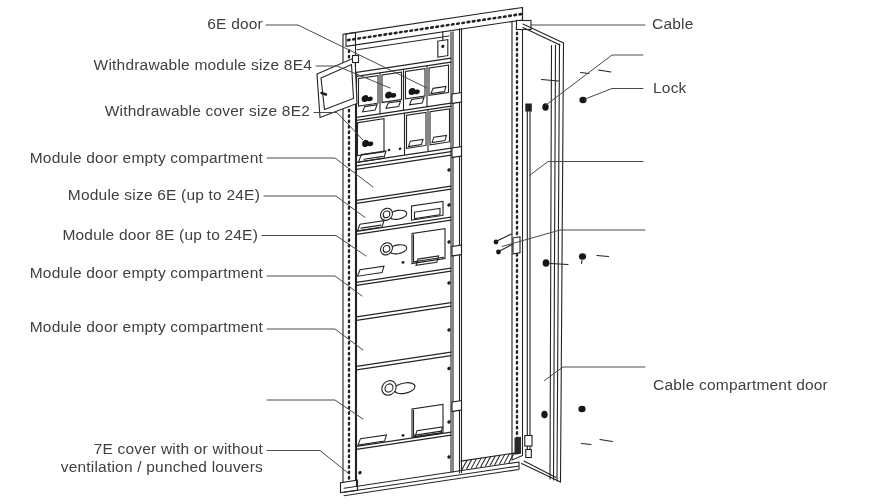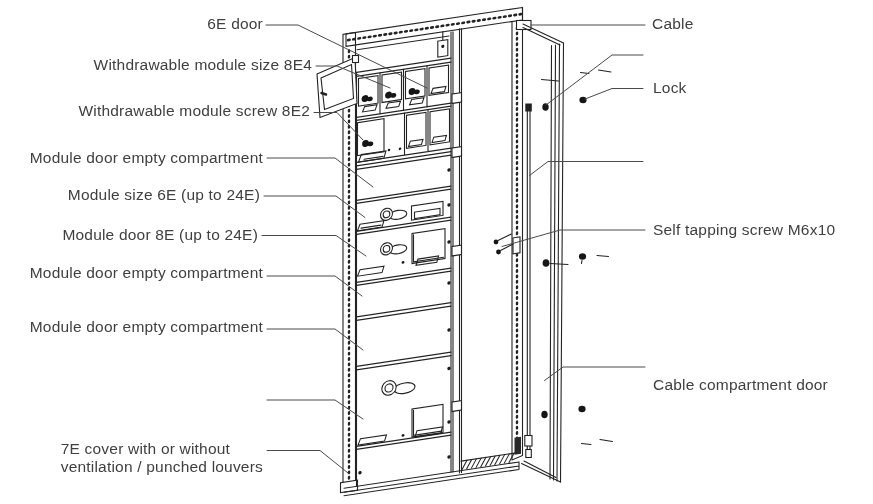--- a/index.html
+++ b/index.html
@@ -5,21 +5,21 @@
   html,body{margin:0;padding:0;background:#fff;}
   .stage{
     position:relative;width:873px;height:504px;background:#ffffff;
     font-family:"Liberation Sans","DejaVu Sans",sans-serif;overflow:hidden;
   }
   .stage svg{position:absolute;left:0;top:0;}
   .lbl{
     position:absolute;color:#3f3f3f;font-size:15.5px;line-height:18px;
     letter-spacing:0.2px;white-space:pre-line;
   }
-  .lbl.right-align{}
+  .lbl.right-align{text-align:right;}
 </style>
 </head>
 <body>
 
 <div class="stage">
 
 <svg width="873" height="504" viewBox="0 0 873 504">
   <g stroke="#232323" stroke-width="1.1" fill="none" stroke-linecap="round">
 
     <g transform="translate(352 0) skewY(-8.53) translate(-352 0)">
@@ -219,27 +219,26 @@
       <path d="M643 88.5 L612 88.5 L585 99"></path>
       <path d="M643 161.5 L548 161.5 L529.5 175.5"></path>
       <path d="M645 230 L560 230 L502 246.5"></path>
       <path d="M645 367 L563 367 L544.5 380.5"></path>
     </g>
   </g>
 </svg>
 
 <div class="lbl right-align" style="right:610px;top:15px">6E door</div>
 <div class="lbl right-align" style="right:561px;top:56px">Withdrawable module size 8E4</div>
-<div class="lbl right-align" style="right:563px;top:102px">Withdrawable module screw 8E2</div>
+<div class="lbl right-align" style="right:563px;top:102px">Withdrawable cover size 8E2</div>
 <div class="lbl right-align" style="right:610px;top:149px">Module door empty compartment</div>
 <div class="lbl right-align" style="right:613px;top:186px">Module size 6E (up to 24E)</div>
 <div class="lbl right-align" style="right:615px;top:226px">Module door 8E (up to 24E)</div>
 <div class="lbl right-align" style="right:610px;top:264px">Module door empty compartment</div>
 <div class="lbl right-align" style="right:610px;top:318px">Module door empty compartment</div>
 <div class="lbl right-align" style="right:610px;top:440px">7E cover with or without
 ventilation / punched louvers</div>
 
 <div class="lbl" style="left:652px;top:15px">Cable</div>
 <div class="lbl" style="left:653px;top:79px">Lock</div>
-<div class="lbl" style="left:653px;top:221px">Self tapping screw M6x10</div>
 <div class="lbl" style="left:653px;top:376px">Cable compartment door</div>
 
 </div>
 
 </body></html>

